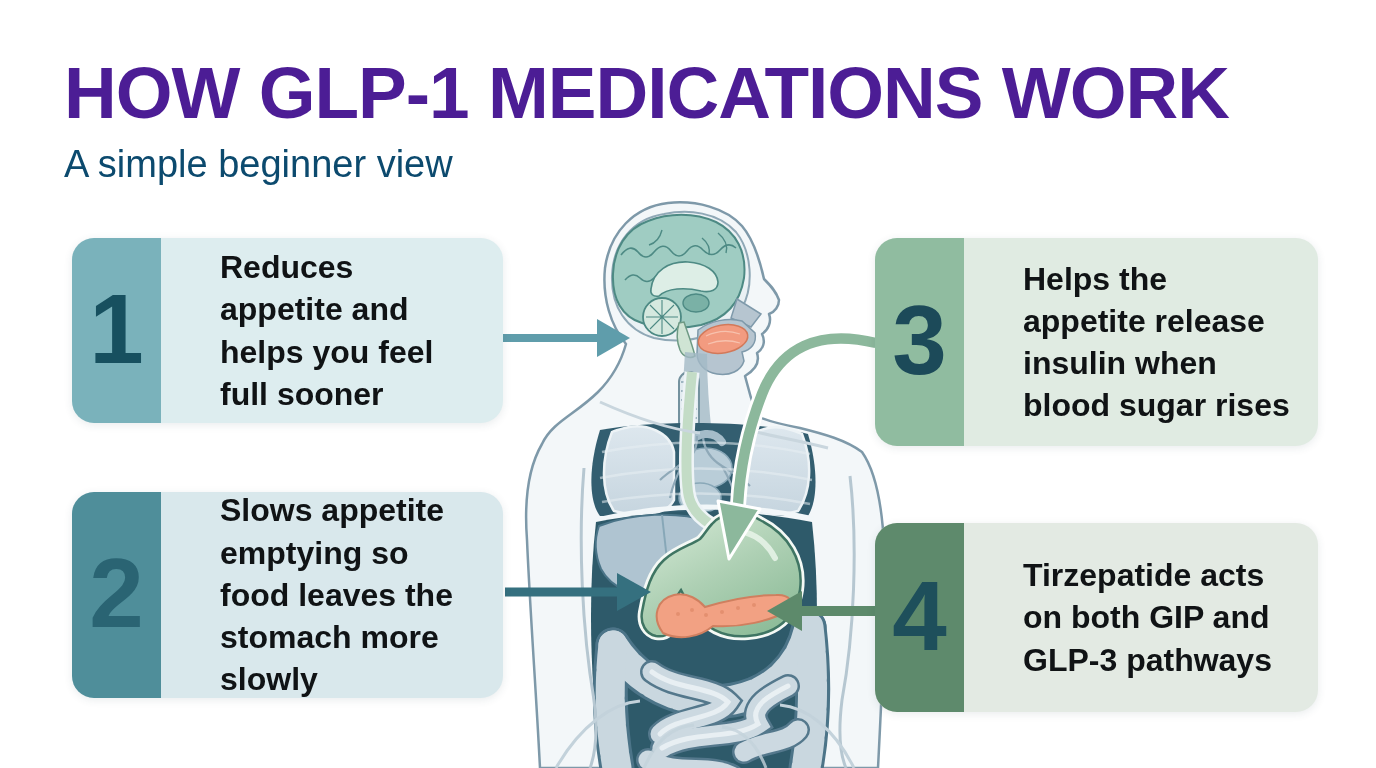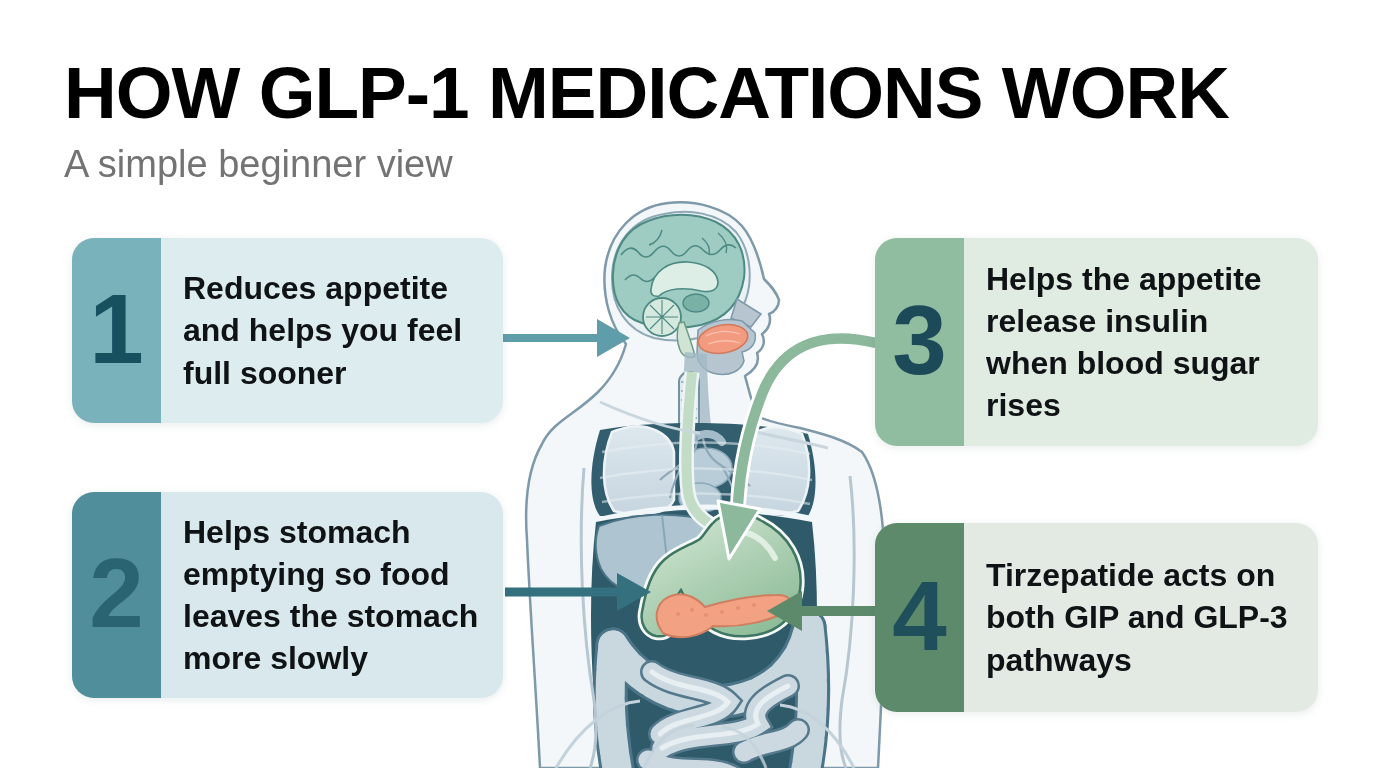--- a/index.html
+++ b/index.html
@@ -22,35 +22,35 @@
   }
   .num-panel{
     width:89px;flex:0 0 89px;display:flex;align-items:center;justify-content:center;
   }
   .num{
     font-size:98px;font-weight:700;line-height:1;transform:translateY(-2px);
   }
   .step-text{
     flex:1;display:flex;align-items:center;
     padding:10px 22px 10px 22px;
-    font-size:32px;font-weight:700;line-height:1.32;color:#101315;
+    font-size:32px;font-weight:700;line-height:1.32;color:#101315;margin-left:37px;
   }
   .card1{left:72px;top:238px;width:431px;height:185px;}
   .card2{left:72px;top:492px;width:431px;height:206px;}
   .card3{left:875px;top:238px;width:443px;height:208px;}
   .card4{left:875px;top:523px;width:443px;height:189px;}
 </style>
 </head>
 <body>
 
 <div class="canvas">
 
   <div class="hdr">
-    <div class="title" style="color: #000000;">HOW GLP-1 MEDICATIONS WORK</div>
-    <div class="subtitle" style="color: #737373;">A simple beginner view</div>
+    <div class="title" style="color: #4c1d95;">HOW GLP-1 MEDICATIONS WORK</div>
+    <div class="subtitle" style="color: #0c4a6e;">A simple beginner view</div>
   </div>
 
   <svg class="figure-layer" width="1376" height="768" viewBox="0 0 1376 768">
     <defs>
       <linearGradient id="stomachGrad" x1="0" y1="0" x2="0.7" y2="1">
         <stop offset="0" stop-color="#d8ecd9"></stop>
         <stop offset="0.55" stop-color="#aed0b4"></stop>
         <stop offset="1" stop-color="#8fbd9a"></stop>
       </linearGradient>
       <linearGradient id="lungGrad" x1="0" y1="0" x2="0" y2="1">
@@ -238,21 +238,21 @@
     <div class="num-panel" style="background: rgb(122, 178, 187);">
       <span class="num" style="color: rgb(23, 80, 95);">1</span>
     </div>
     <div class="step-text">Reduces appetite and helps you feel full sooner</div>
   </div>
 
   <div class="step-card card2" style="background: rgb(217, 232, 236);">
     <div class="num-panel" style="background: rgb(79, 142, 154);">
       <span class="num" style="color: rgb(42, 100, 115);">2</span>
     </div>
-    <div class="step-text">Helps stomach emptying so food leaves the stomach more slowly</div>
+    <div class="step-text">Slows appetite emptying so food leaves the stomach more slowly</div>
   </div>
 
   <div class="step-card card3" style="background: rgb(224, 235, 226);">
     <div class="num-panel" style="background: rgb(144, 188, 160);">
       <span class="num" style="color: rgb(28, 74, 89);">3</span>
     </div>
     <div class="step-text">Helps the appetite release insulin when blood sugar rises</div>
   </div>
 
   <div class="step-card card4" style="background: rgb(227, 234, 227);">

